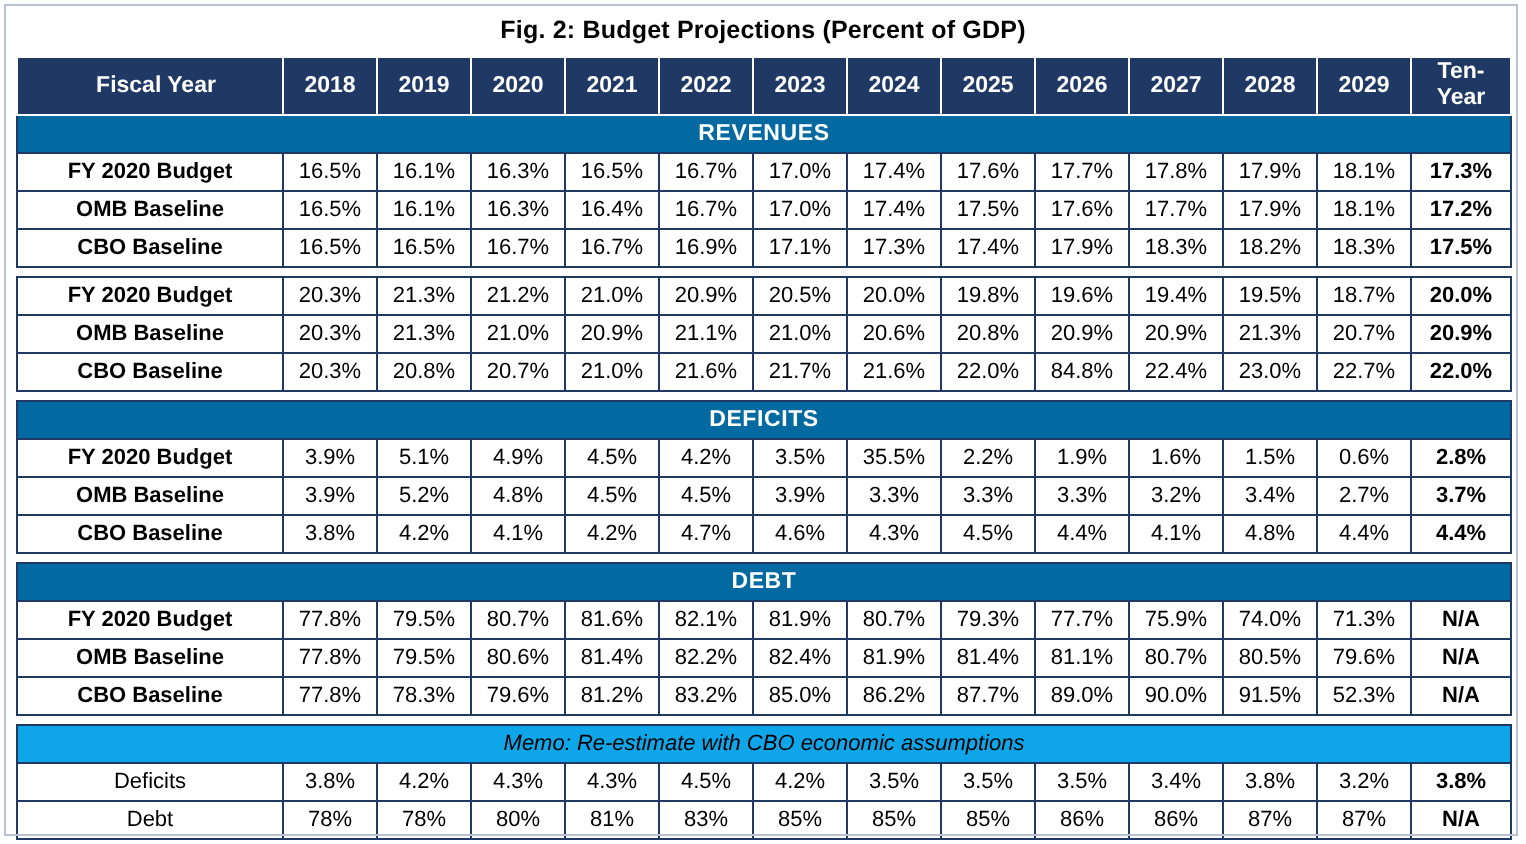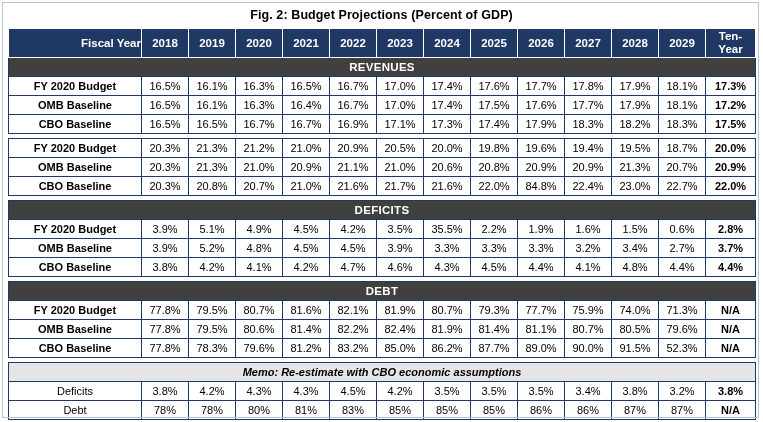--- a/index.html
+++ b/index.html
@@ -50,30 +50,30 @@
   tr.head th {
     background: #1f3864;
     color: #ffffff;
     font-weight: bold;
     font-size: 11.5px;
     border: 1px solid #ffffff;
     height: 28px;
     line-height: 13px;
   }
   tr.head th.first {
-    text-align: right;
+    text-align: center;
     padding-left: 6px;
   }
   th.tenyear {
     line-height: 12px;
     font-size: 11px;
   }
   
   td.band {
-    background: #404040;
+    background: #0369a1;
     color: #ffffff;
     font-weight: bold;
     font-size: 11.5px;
     letter-spacing: 0.3px;
     height: 17px;
     line-height: 17px;
     border: 1px solid #1f3864;
   }
   td.rowlabel {
     text-align: left;
@@ -86,24 +86,24 @@
   }
   td.val {
     font-size: 11px;
   }
   td.total {
     font-weight: bold;
     font-size: 11px;
   }
   td.memo {
     font-style: italic;
-    font-weight: bold;
+    font-weight: normal;
     font-size: 11px;
     text-align: center;
-    background: #e5e5e5;
+    background: #0ea5e9;
     color: #000;
     margin-left: 30px;
   }
   tr.spacer td {
     border: none;
     height: 4px;
     line-height: 4px;
     background: #ffffff;
     padding: 0;
   }

